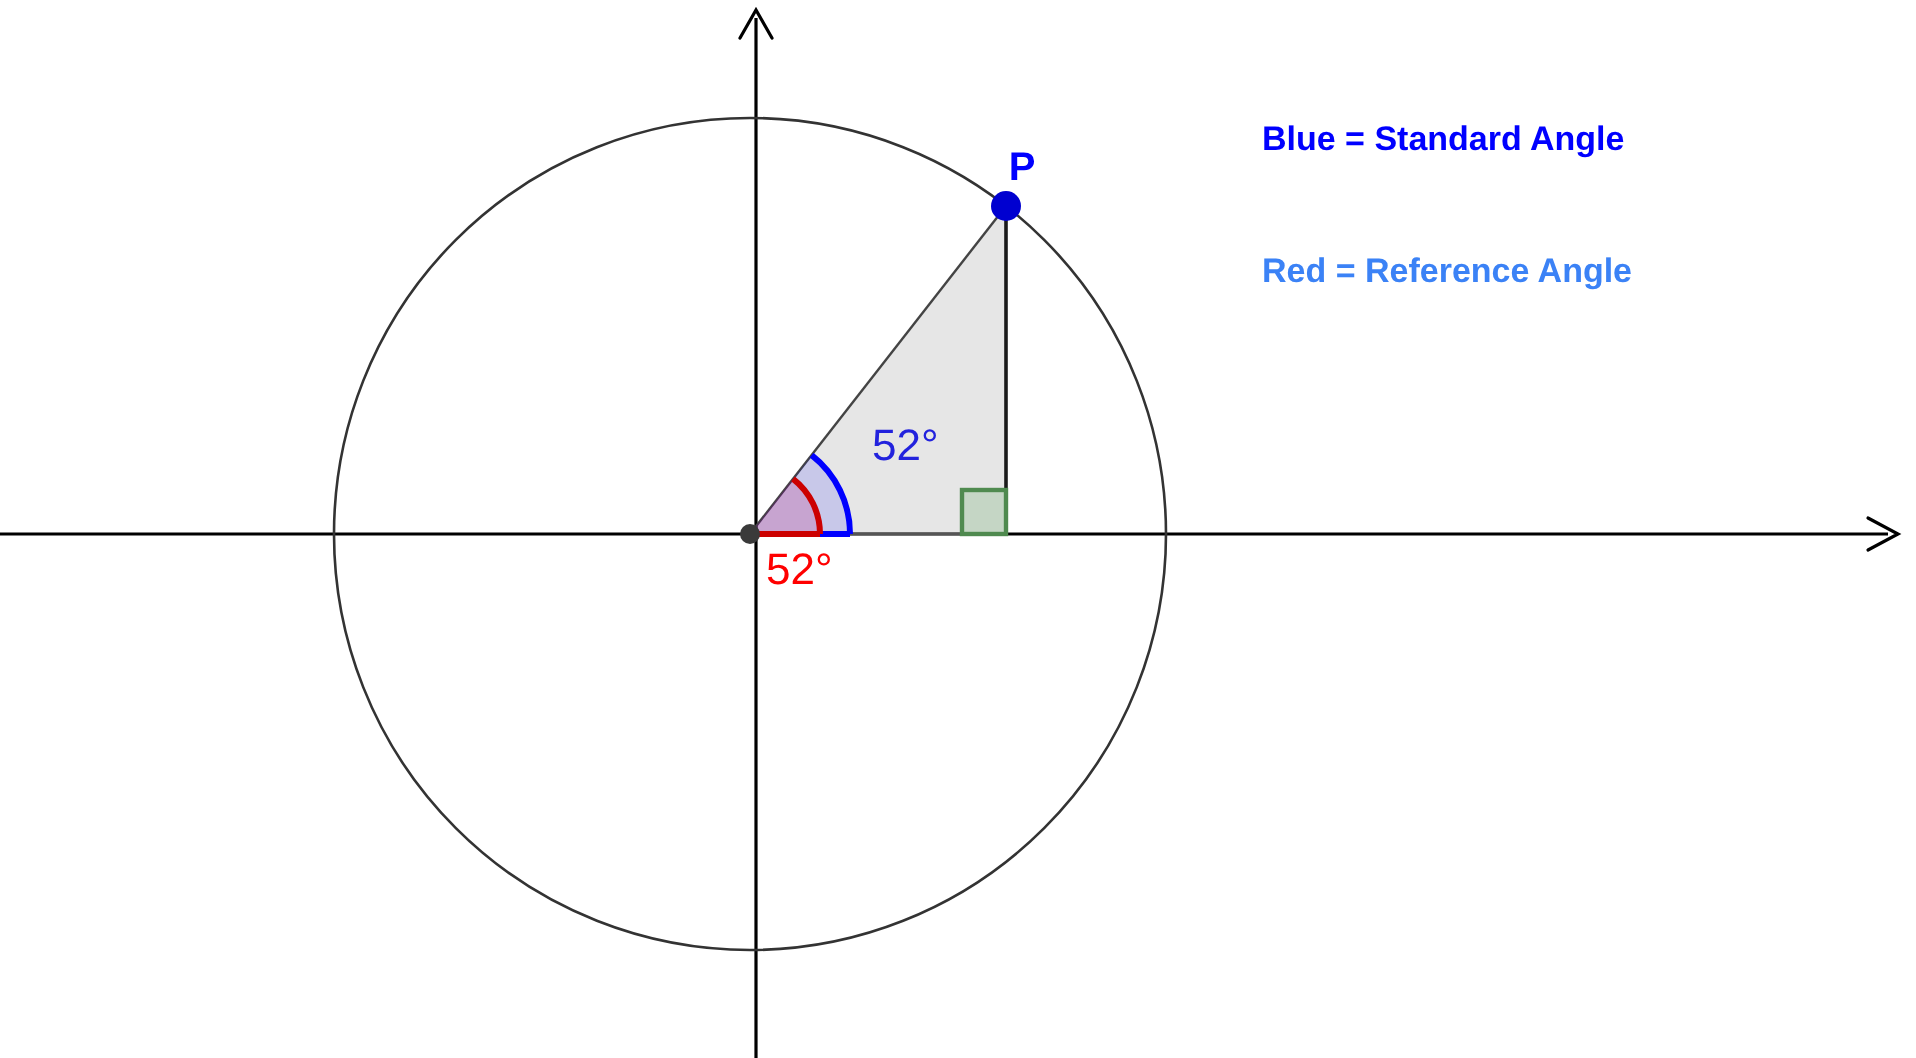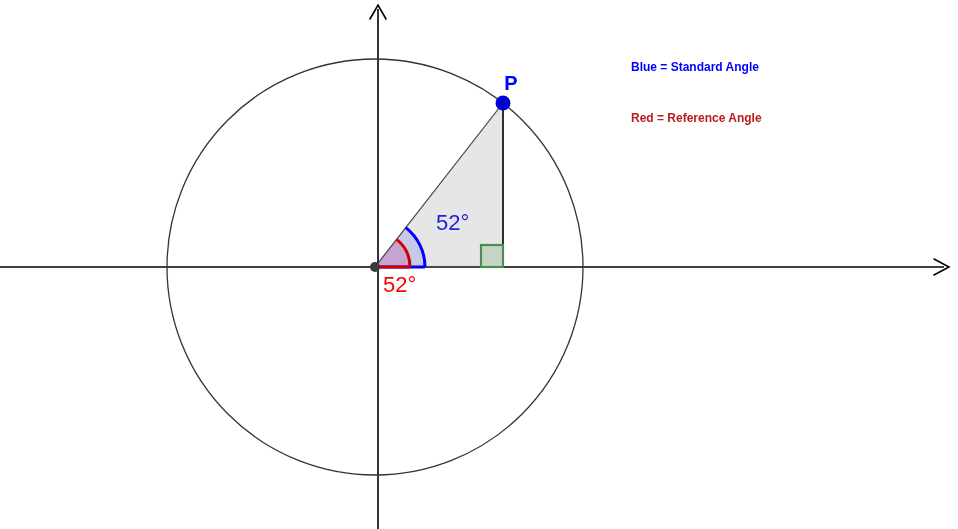--- a/index.html
+++ b/index.html
@@ -21,33 +21,33 @@
   #figure {
     position: absolute;
     left: 0;
     top: 0;
     width: 958px;
     height: 529px;
   }
   .legend {
     position: absolute;
     font-family: "Liberation Sans", sans-serif;
-    font-size: 12px;
+    font-size: 17px;
     font-weight: 600;
     white-space: nowrap;
   }
   #legend-standard {
     left: 631px;
     top: 60px;
     color: #0000ff;
   }
   #legend-reference {
     left: 631px;
-    top: 111px;
-    color: #b91c1c;
+    top: 126px;
+    color: #3b82f6;
   }
   .svg-label {
     font-family: "Liberation Sans", sans-serif;
   }
 </style>
 </head>
 <body>
 
 <div id="stage">
 

